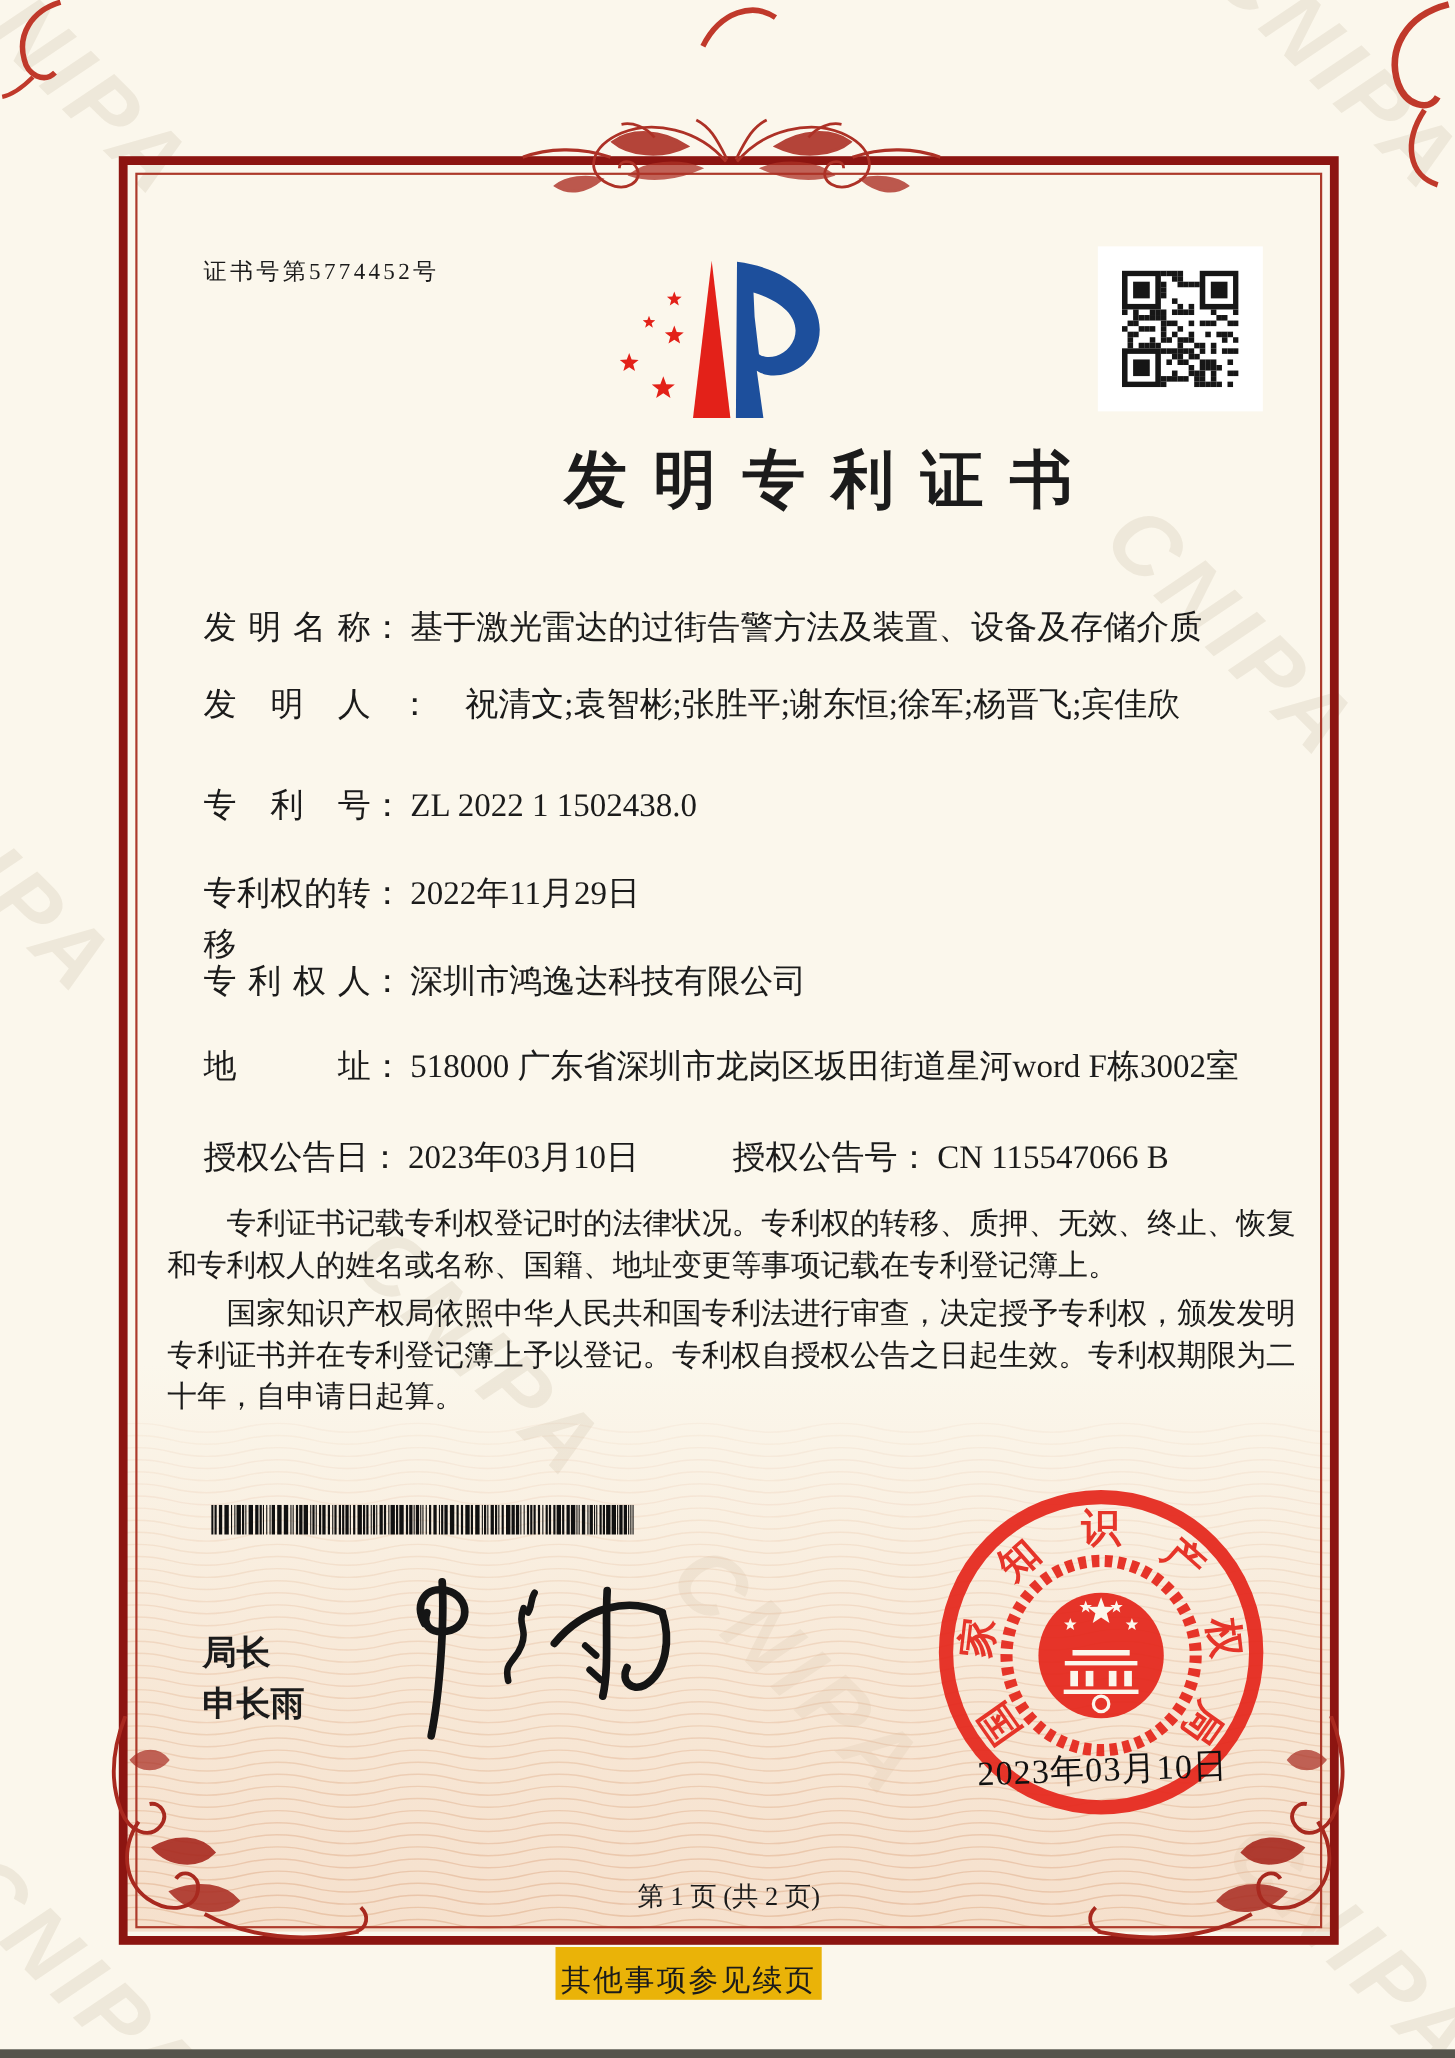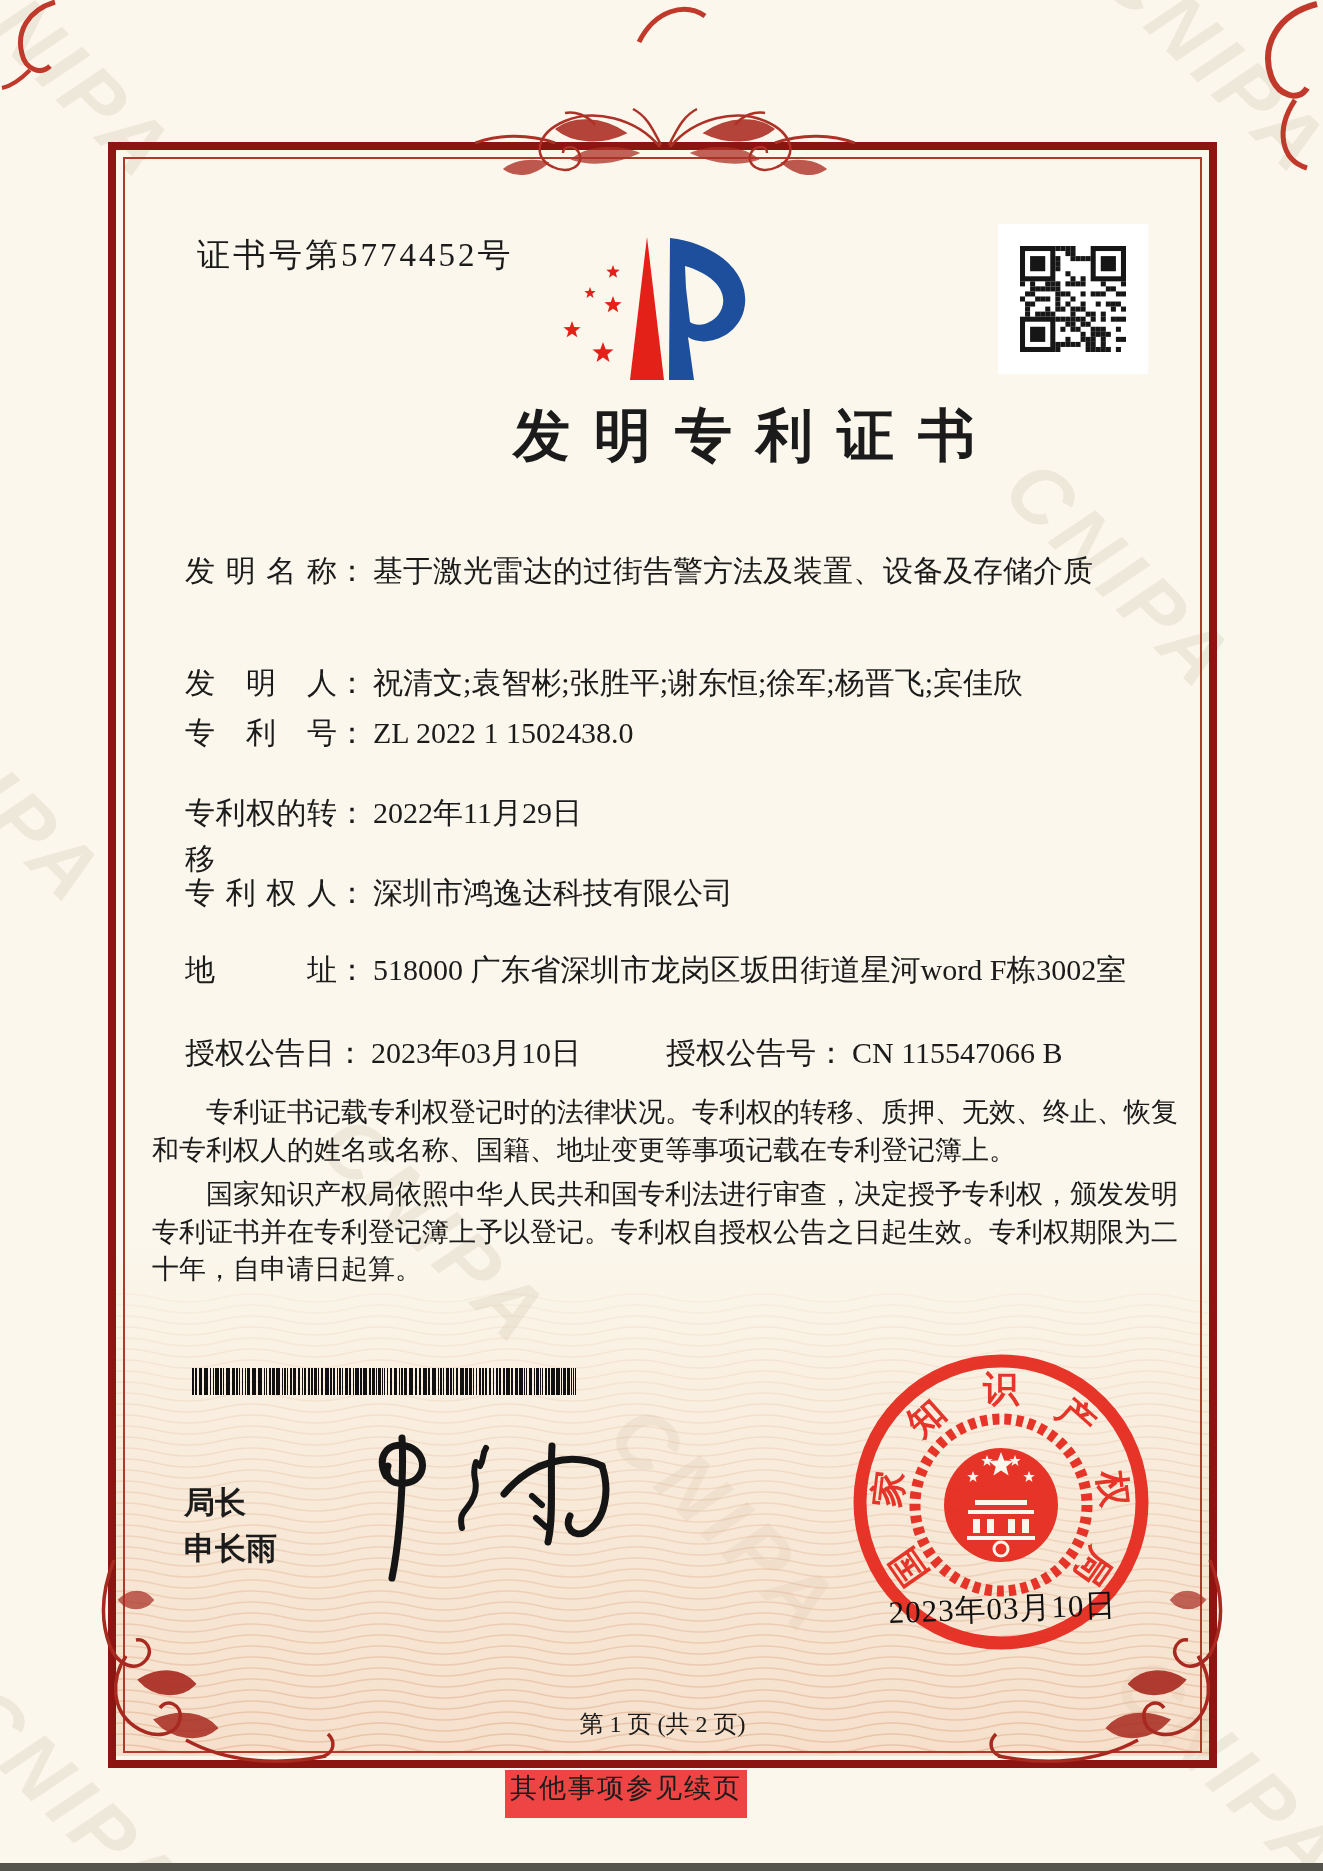--- a/index.html
+++ b/index.html
@@ -26,21 +26,21 @@
     left:123px;top:157px;width:1079px;height:1596px;box-sizing:border-box;
     border:2px solid #ad3a2b;
   }
   
   .pink-tint{
     left:112px;top:1240px;width:1101px;height:516px;
     background:linear-gradient(to bottom,rgba(246,220,198,0) 0%,rgba(243,212,186,0.42) 55%,rgba(241,205,178,0.55) 100%);
   }
   #waves path{fill:none;stroke:#e2b493;stroke-width:1.3px;}
   
-  .cert-no{left:185px;top:233px;font-size:33px;letter-spacing:3px;margin-left:12px;}
+  .cert-no{left:185px;top:233px;font-size:21px;letter-spacing:3px;}
   .page-title{
     left:108px;top:398px;width:1272px;text-align:center;
     font-size:57px;font-weight:700;letter-spacing:24px;text-indent:24px;
   }
   
   .row{position:absolute;left:185px;width:1000px;font-size:30px;line-height:46px;display:flex;align-items:flex-start;}
   .row .lbl{
     display:inline-block;width:152px;flex:0 0 152px;
     text-align:justify;text-align-last:justify;text-justify:inter-character;
   }
@@ -63,22 +63,22 @@
   
   #seal-svg{left:836px;top:1337px;}
   .seal-char{font-family:"Liberation Serif",serif;font-weight:700;font-size:36px;fill:#e5271c;text-anchor:middle;dominant-baseline:central;}
   .seal-date{
     left:845px;top:1588px;width:315px;text-align:center;
     font-size:31px;color:#101010;transform:rotate(-2deg);letter-spacing:1px;
   }
   
   .page-footer{left:108px;top:1708px;width:1109px;text-align:center;font-size:24px;}
   .cont-note-box{
-    left:505px;top:1770px;width:242px;height:48px;background:#ef4444;
-    display:flex;align-items:flex-start;justify-content:center;
+    left:505px;top:1770px;width:242px;height:48px;background:#eab308;
+    display:flex;align-items:flex-end;justify-content:center;
   }
   .cont-note{font-size:27px;letter-spacing:2px;}
   .bottom-strip{left:0;top:1863px;width:1323px;height:8px;background:#55544c;}
   
   #qr-box{left:998px;top:224px;width:150px;height:150px;background:#ffffff;}
   .deco{pointer-events:none;}
 </style>
 </head>
 <body>
 
@@ -354,21 +354,21 @@
     </svg>
 </div>
 
 <div class="abs page-title">发明专利证书</div>
 
 <div class="row" style="top:548px;">
   <span class="lbl">发明名称</span>
     <span class="colon">：</span>
     <span class="val">基于激光雷达的过街告警方法及装置、设备及存储介质</span>
 </div>
-<div class="row" style="top:660px;">
+<div class="row" style="top:618px;gap:25px;">
   <span class="lbl">发明人</span>
     <span class="colon">：</span>
     <span class="val">祝清文;袁智彬;张胜平;谢东恒;徐军;杨晋飞;宾佳欣</span>
 </div>
 <div class="row" style="top:710px;">
   <span class="lbl">专利号</span>
     <span class="colon">：</span>
     <span class="val">ZL 2022 1 1502438.0</span>
 </div>
 <div class="row" style="top:790px;">

